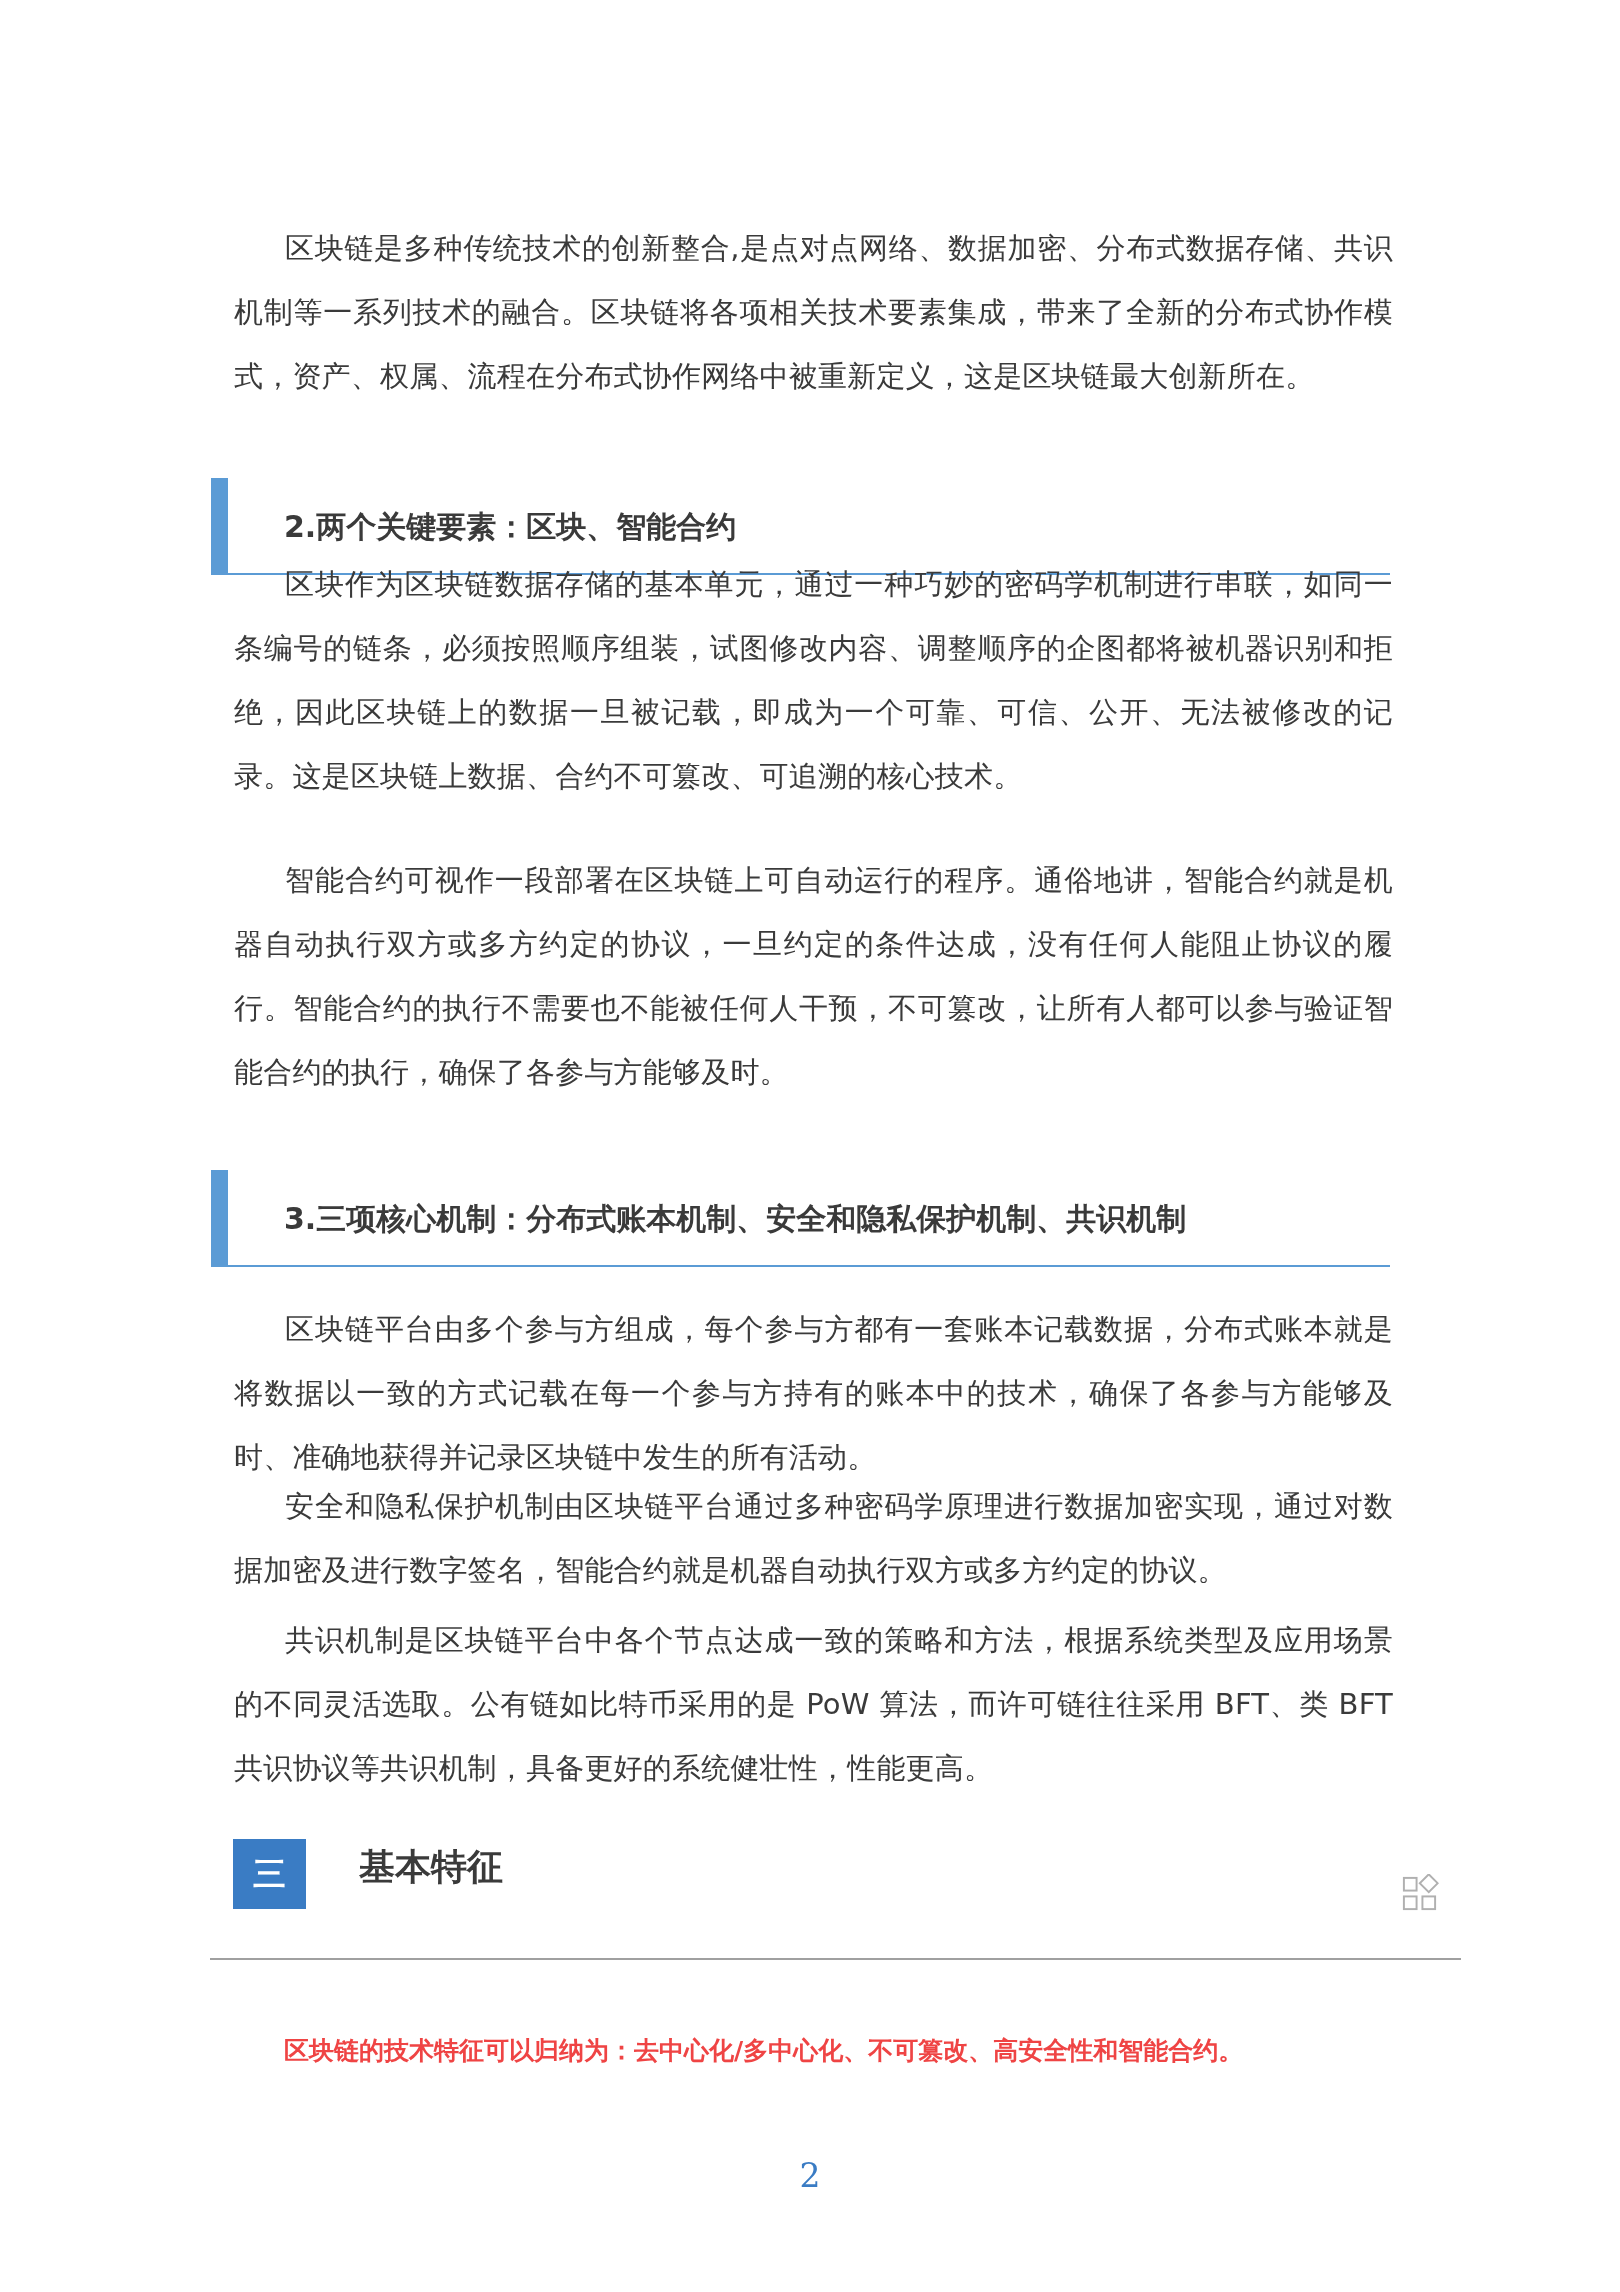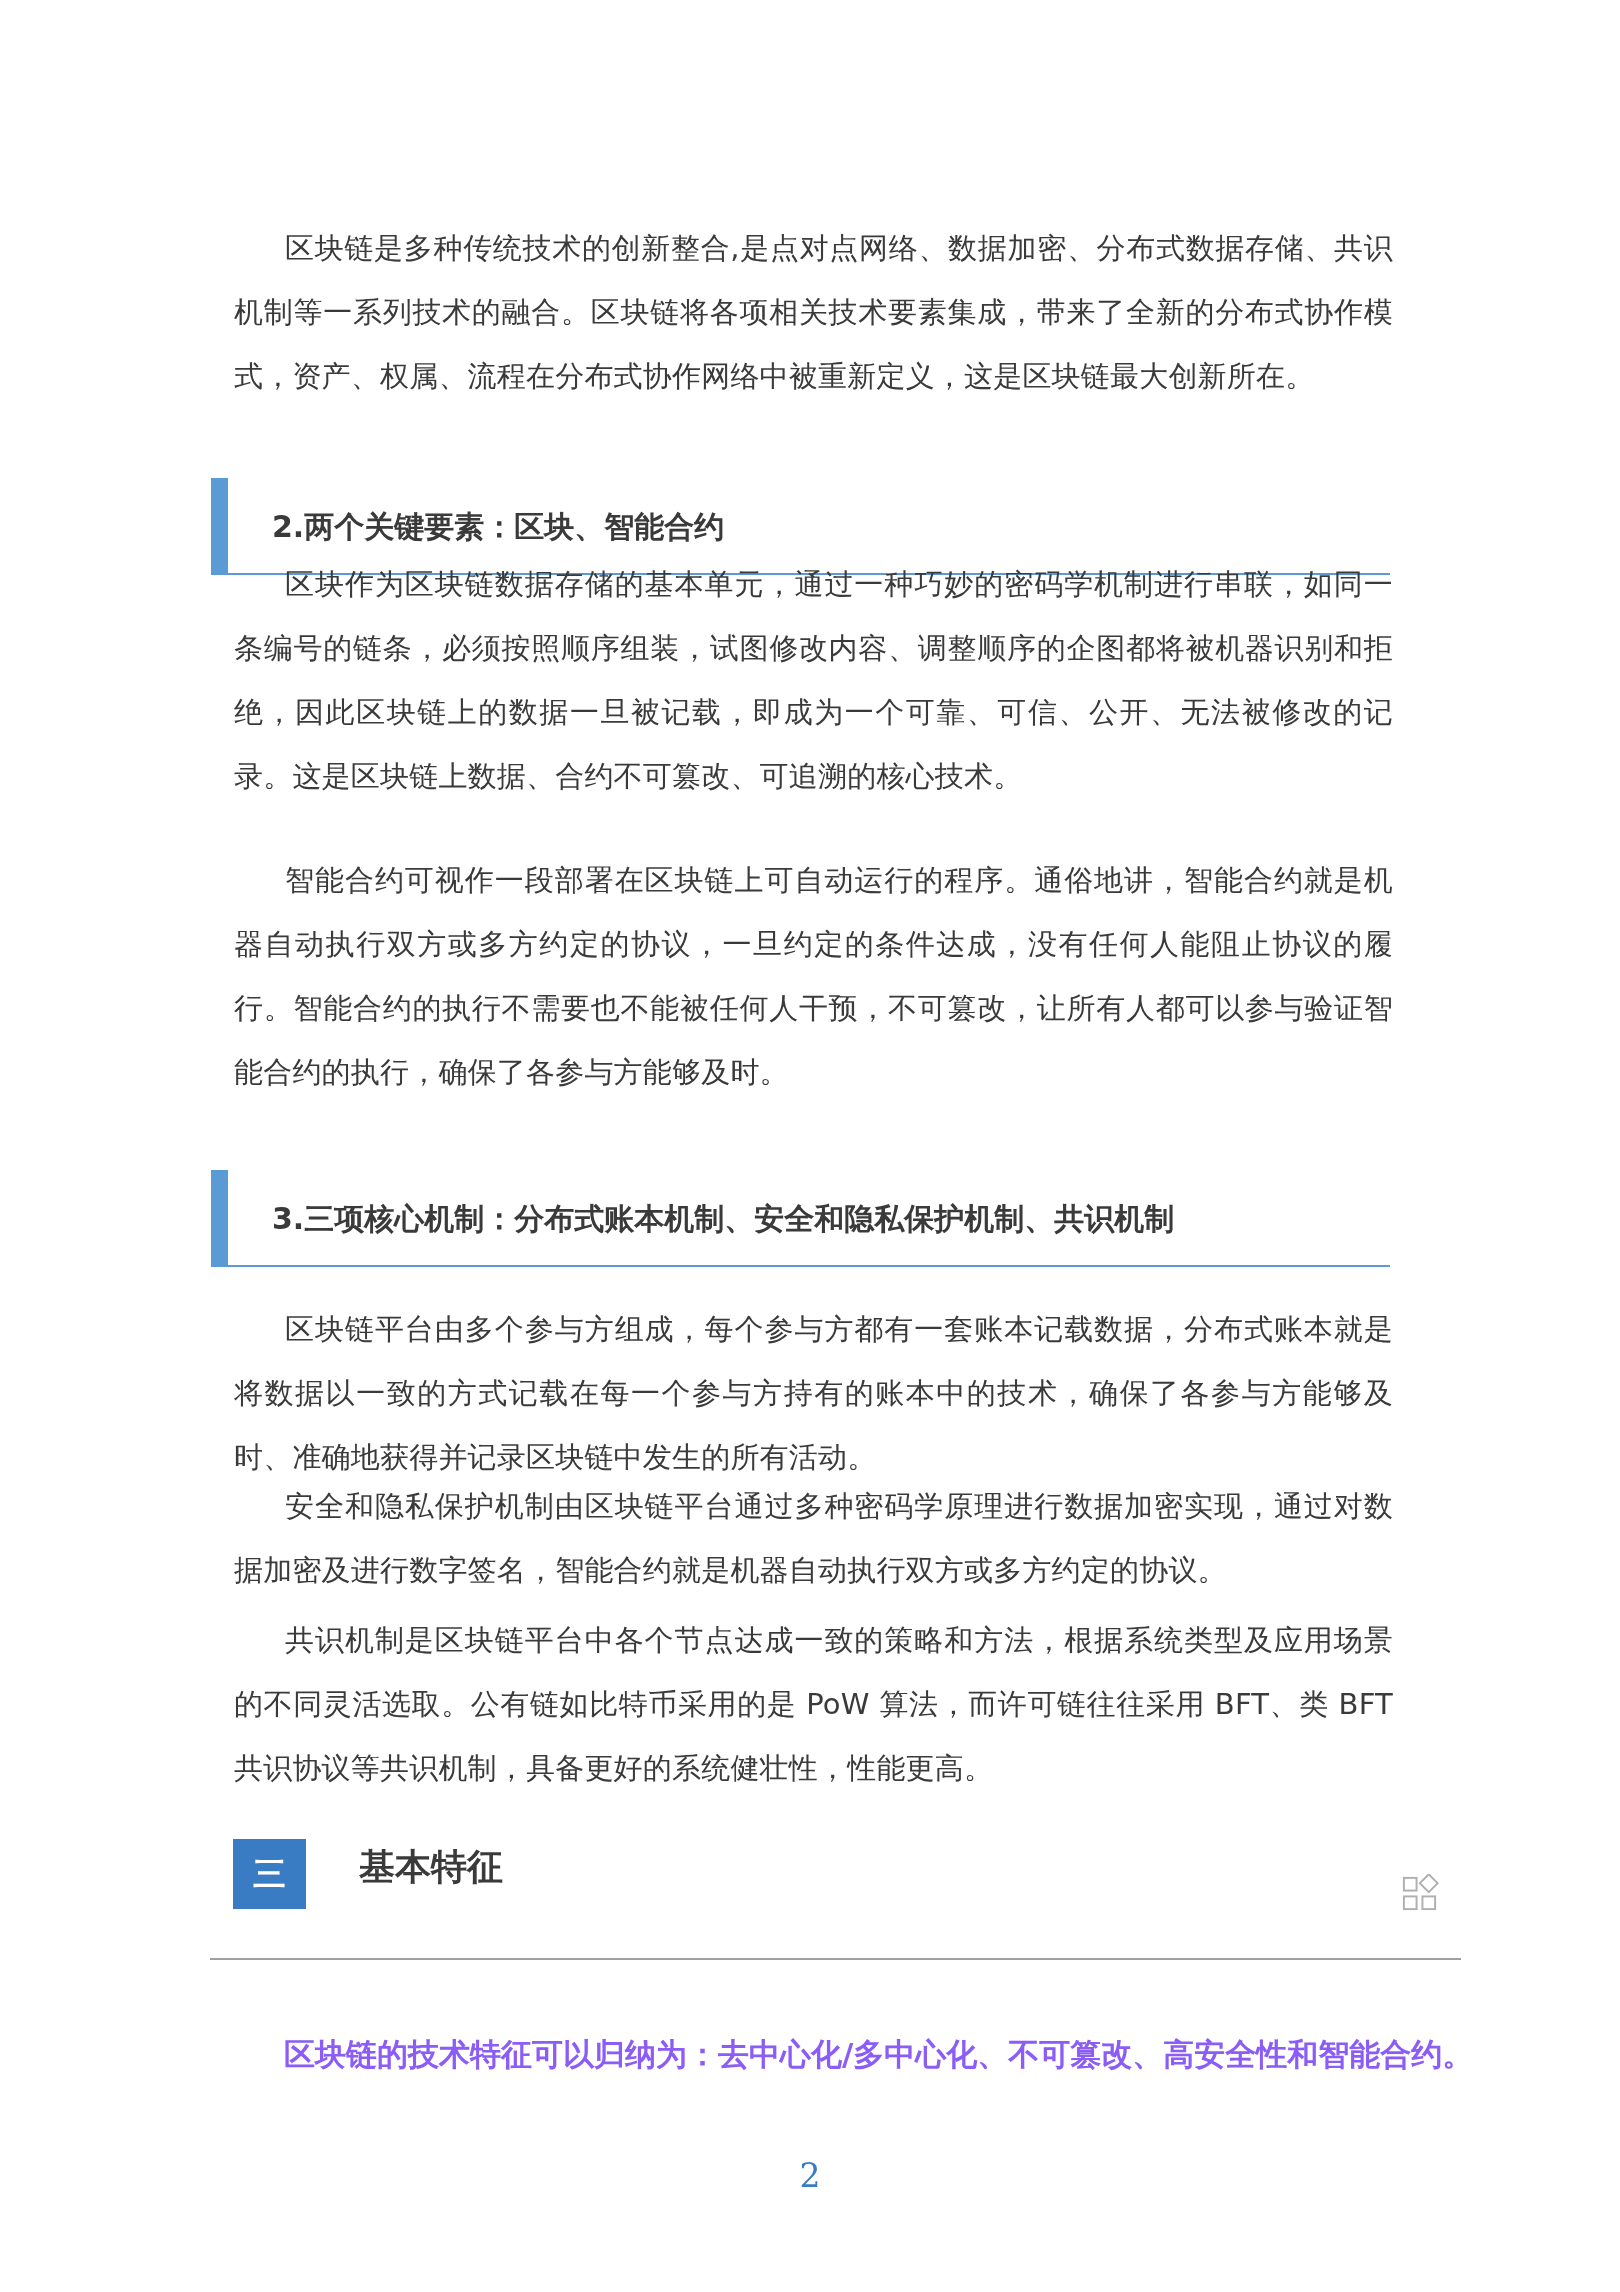--- a/index.html
+++ b/index.html
@@ -2,27 +2,27 @@
 <html><head>
   <meta charset="utf-8">
   <style>
     html, body { margin: 0; padding: 0; background: #ffffff; }
     body { width: 1620px; height: 2293px; position: relative; overflow: hidden;
            font-family: "DejaVu Sans", "Liberation Sans", sans-serif; color: #3a3a3a; }
     .para { position: absolute; left: 234px; width: 1159px; font-size: 29px; line-height: 64px;
             text-indent: 51px; text-align: justify; letter-spacing: 0.2px; margin: 0; }
     .h2 { position: absolute; left: 211px; width: 1179px; border-left: 17.6px solid #5b9bd5;
           border-bottom: 2.9px solid #5b9bd5; box-sizing: border-box; }
-    .h2 span { position: absolute; left: 44px; font-size: 30px; font-weight: bold; color: #3a3a3a; white-space: nowrap; }
+    .h2 span { position: absolute; left: 56px; font-size: 30px; font-weight: bold; color: #3a3a3a; white-space: nowrap; }
     .sec-box { position: absolute; left: 233px; top: 1839px; width: 73px; height: 70px; background: #3a7cc4;
                color: #fff; font-size: 33px; font-weight: bold; display: flex; align-items: center; justify-content: center; }
     .sec-title { position: absolute; left: 323px; top: 1843px; font-size: 36px; font-weight: bold; color: #3a3a3a; margin-left: 36px; }
     .sec-line { position: absolute; left: 210px; top: 1958px; width: 1251px; height: 2px; background: #a0a0a0; }
     .sec-icon { position: absolute; left: 1400px; top: 1874px; width: 39px; height: 39px; }
-    .summary { position: absolute; left: 284px; top: 2034px; font-size: 31px; font-weight: bold; color: #8b5cf6; white-space: nowrap; }
+    .summary { position: absolute; left: 284px; top: 2034px; font-size: 25px; font-weight: bold; color: #ef4444; white-space: nowrap; }
     .page-num { position: absolute; left: 0; width: 1620px; top: 2156px; text-align: center; font-size: 33px; color: #3a7cc4;
                 font-family: "DejaVu Serif", serif; }
   </style>
 </head>
 <body>
 
 <p class="para" style="top:216px;">区块链是多种传统技术的创新整合,是点对点网络、数据加密、分布式数据存储、共识机制等一系列技术的融合。区块链将各项相关技术要素集成，带来了全新的分布式协作模式，资产、权属、流程在分布式协作网络中被重新定义，这是区块链最大创新所在。</p>
 
 <div class="h2" style="top:478px; height:97px;">
   <span style="top:29px;">2.两个关键要素：区块、智能合约</span>

